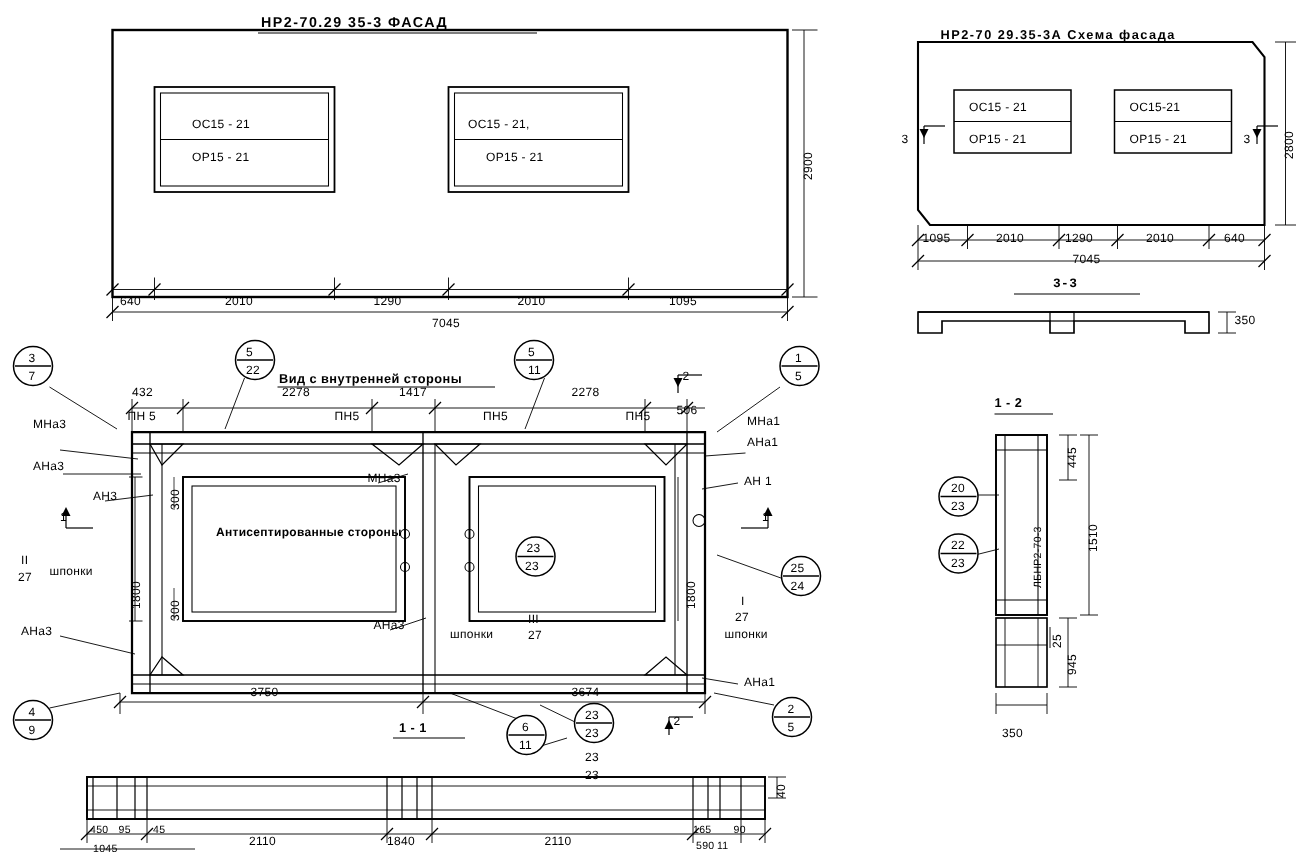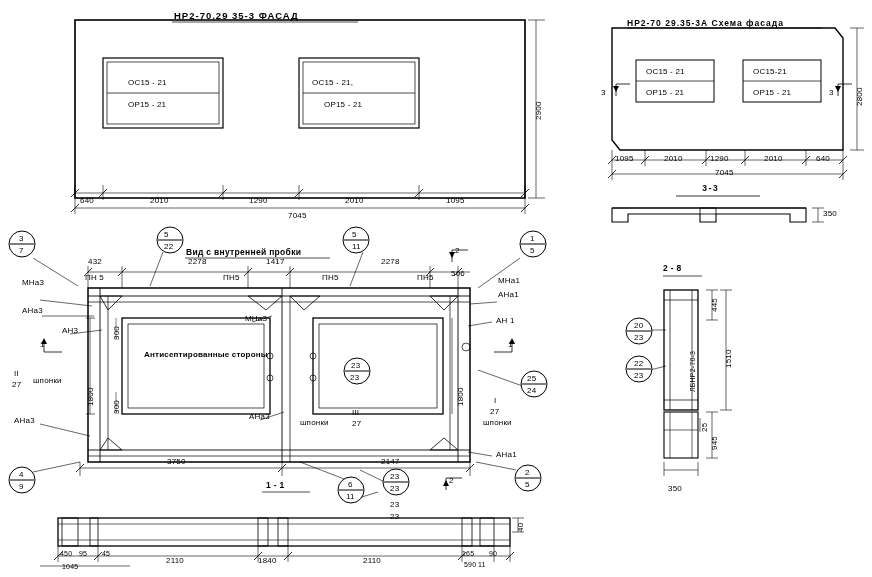--- a/index.html
+++ b/index.html
@@ -320,22 +320,22 @@
         <line x1="345" y1="371" x2="369" y2="371"></line>
     <circle cx="639" cy="331" r="13"></circle>
         <line x1="627" y1="331" x2="651" y2="331"></line>
     <circle cx="639" cy="369" r="13"></circle>
         <line x1="627" y1="369" x2="651" y2="369"></line>
   </g>
 </svg>
 
 <div class="ttl" style="left:174px;top:10px;">НР2-70.29 35-3    ФАСАД</div>
 <div class="ttl" style="left:627px;top:18px;font-size:8.5px;">НР2-70 29.35-3А Схема фасада</div>
-<div class="lblb" style="left:186px;top:248px;">Вид с внутренней пробки</div>
-<div class="lblb" style="left:663px;top:264px;">2 - 8</div>
+<div class="lblb" style="left:186px;top:248px;">Вид с внутренней стороны</div>
+<div class="lblb" style="left:663px;top:264px;">1 - 2</div>
 <div class="lblb" style="left:266px;top:481px;">1 - 1</div>
 <div class="lblb" style="left:702px;top:185px;font-family:Liberation Mono, monospace;">3-3</div>
 
 <div class="lbl" style="left:128px;top:78px;">ОС15 - 21</div>
 <div class="lbl" style="left:128px;top:100px;">ОР15 - 21</div>
 <div class="lbl" style="left:312px;top:78px;">ОС15 - 21,</div>
 <div class="lbl" style="left:324px;top:100px;">ОР15 - 21</div>
 <div class="lbl vert" style="left:534px;top:120px;">2900</div>
 <div class="lbl" style="left:80px;top:196px;">640</div>
 <div class="lbl" style="left:150px;top:196px;">2010</div>
@@ -412,21 +412,21 @@
 <div class="lbl" style="left:352px;top:408px;">III</div>
 <div class="lbl" style="left:352px;top:419px;">27</div>
 <div class="lbl" style="left:494px;top:396px;">I</div>
 <div class="lbl" style="left:490px;top:407px;">27</div>
 
 <div class="lbl vert" style="left:112px;top:340px;">300</div>
 <div class="lbl vert" style="left:112px;top:414px;">300</div>
 <div class="lbl vert" style="left:86px;top:406px;">1800</div>
 <div class="lbl vert" style="left:456px;top:406px;">1800</div>
 <div class="lbl" style="left:167px;top:457px;">3750</div>
-<div class="lbl" style="left:381px;top:457px;">2147</div>
+<div class="lbl" style="left:381px;top:457px;">3674</div>
 <div class="lbl" style="left:40px;top:340px;">1</div>
 <div class="lbl" style="left:508px;top:340px;">1</div>
 <div class="lbl" style="left:455px;top:246px;">2</div>
 <div class="lbl" style="left:449px;top:476px;">2</div>
 
 <div class="lbl" style="left:634px;top:321px;">20</div>
 <div class="lbl" style="left:634px;top:333px;">23</div>
 <div class="lbl" style="left:634px;top:359px;">22</div>
 <div class="lbl" style="left:634px;top:371px;">23</div>
 <div class="lbl vert" style="left:710px;top:312px;">445</div>

